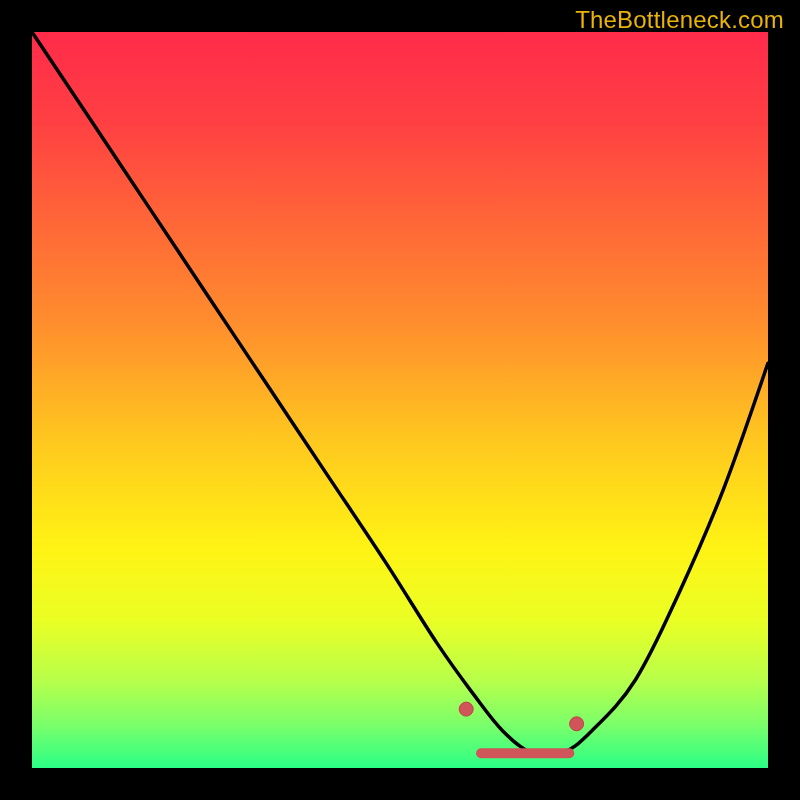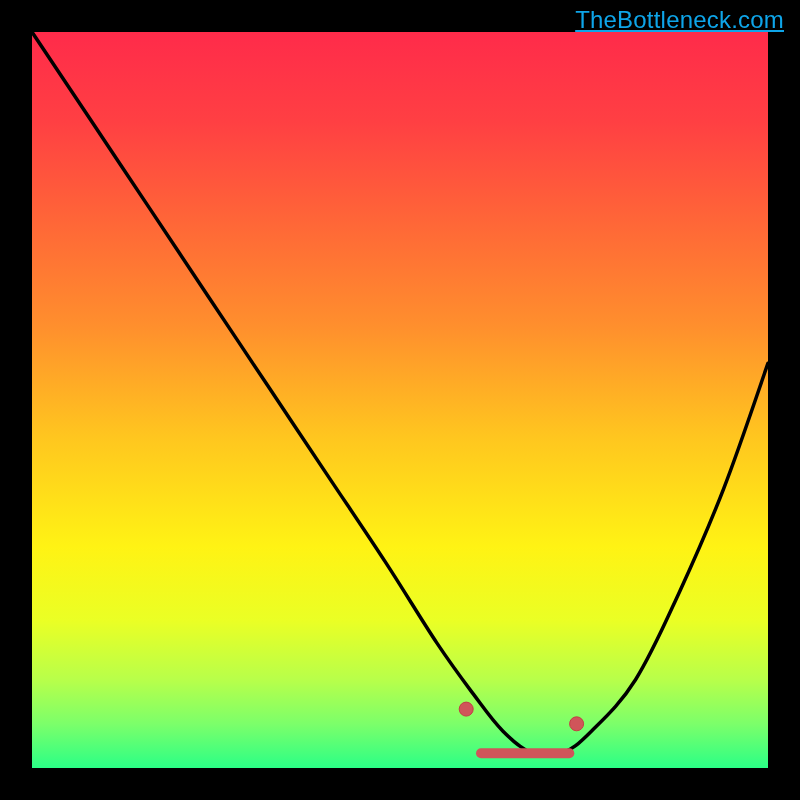--- a/index.html
+++ b/index.html
@@ -23,25 +23,24 @@
     position: absolute;
     left: 0;
     top: 0;
     width: 100%;
     height: 100%;
   }
   .watermark {
     position: absolute;
     top: 6px;
     right: 16px;
-    color: #0ea5e9;
+    color: #eab308;
     font-size: 24px;
     font-weight: 500;
     letter-spacing: 0.2px;
-    text-decoration: underline;
   }
   svg.curve {
     position: absolute;
     left: 0;
     top: 0;
     width: 100%;
     height: 100%;
   }
 </style>
 </head>

